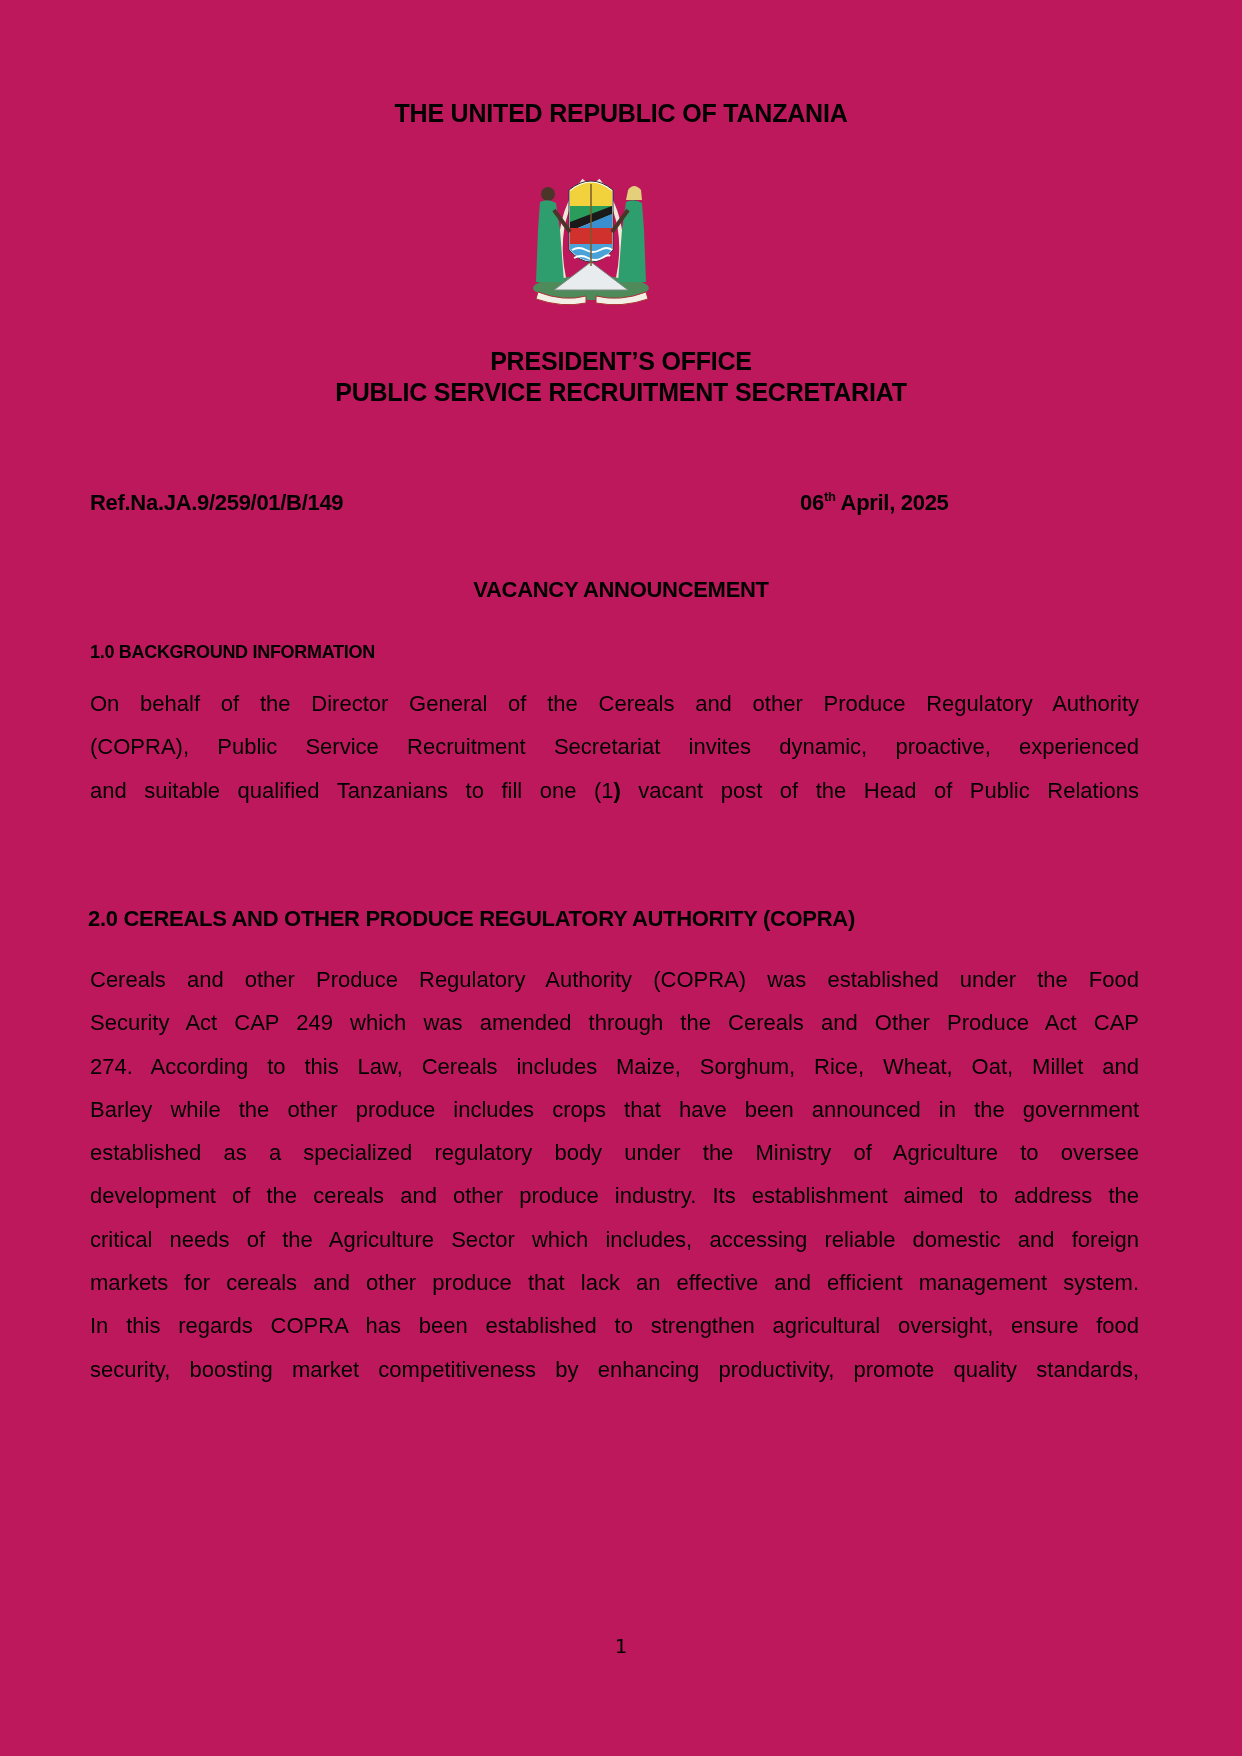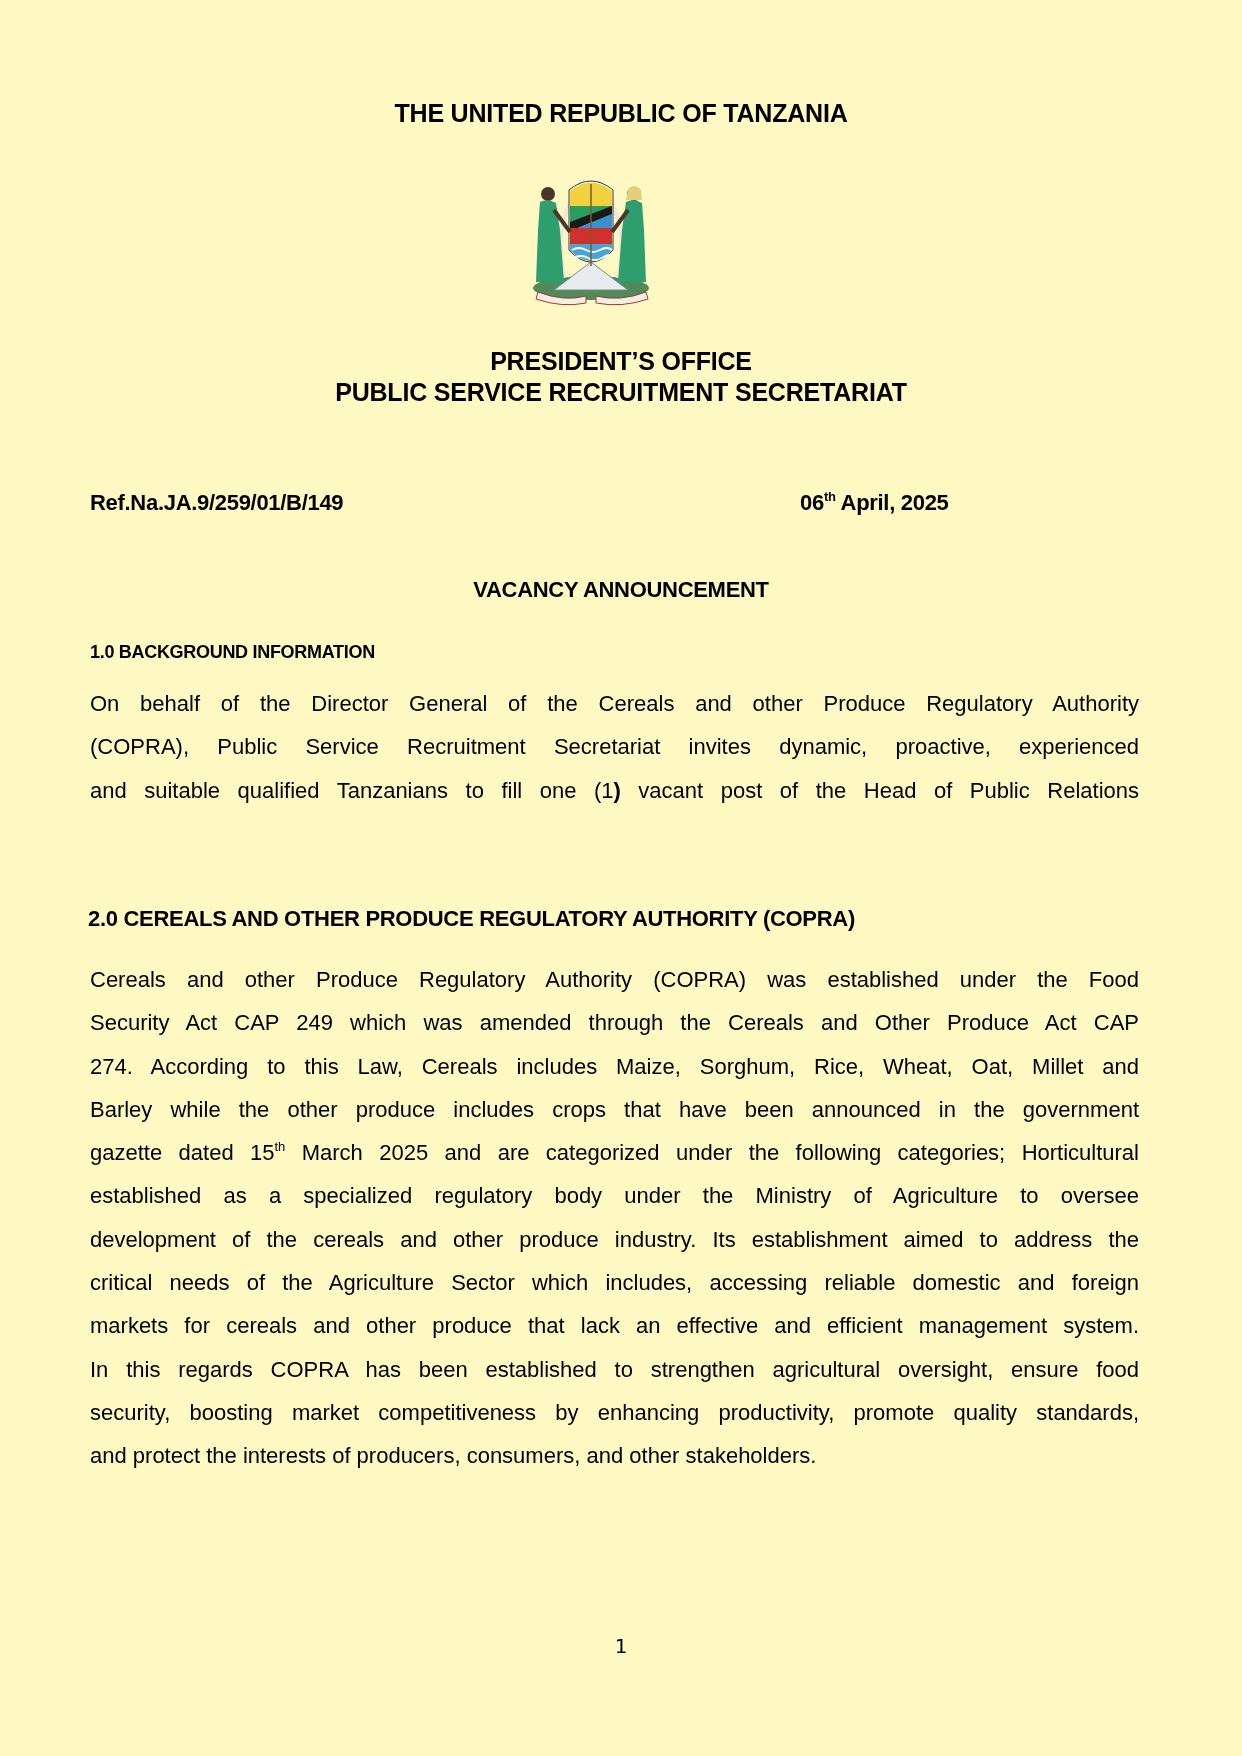--- a/index.html
+++ b/index.html
@@ -1,18 +1,18 @@
 <!DOCTYPE html>
 <html><head>
 <meta charset="utf-8">
 <style>
   html, body { margin: 0; padding: 0; background: #ffffff; }
   body { width: 1242px; height: 1756px; position: relative; overflow: hidden;
          font-family: "Liberation Sans", sans-serif; color: #000; }
-  .page { position: absolute; left: 0; top: 0; width: 1242px; height: 1756px; background: #fef9c3; }
+  .page { position: absolute; left: 0; top: 0; width: 1242px; height: 1756px; background: #be185d; }
   .abs { position: absolute; }
   .center { left: 0; width: 1242px; text-align: center; }
   .h-title { top: 99px; font-size: 25px; font-weight: bold; letter-spacing: -0.2px; }
   .emblem { left: 524px; top: 170px; width: 134px; height: 136px; }
   .h-office { top: 346px; font-size: 25px; font-weight: bold; line-height: 31px; letter-spacing: -0.2px; }
   .ref { left: 90px; top: 490px; font-size: 22px; font-weight: bold; letter-spacing: -0.3px; }
   .date { left: 800px; top: 490px; font-size: 22px; font-weight: bold; letter-spacing: -0.3px; }
   .date sup { font-size: 13px; vertical-align: 9px; line-height: 0; }
   .vacancy { top: 577px; font-size: 22px; font-weight: bold; letter-spacing: -0.3px; }
   .sec1 { left: 90px; top: 642px; font-size: 18px; font-weight: bold; letter-spacing: -0.3px; }
@@ -85,24 +85,22 @@
     <span class="ln j"><span>and suitable qualified Tanzanians to fill one (1</span><span class="bold">)</span><span> vacant post of the Head of Public Relations</span></span>
   </div>
 
   <div class="abs sec2">2.0 CEREALS AND OTHER PRODUCE REGULATORY AUTHORITY (COPRA)</div>
 
   <div class="abs para p2">
     <span class="ln j">Cereals and other Produce Regulatory Authority (COPRA) was established under the Food</span>
     <span class="ln j">Security Act CAP 249 which was amended through the Cereals and Other Produce Act CAP</span>
     <span class="ln j">274. According to this Law, Cereals includes Maize, Sorghum, Rice, Wheat, Oat, Millet and</span>
     <span class="ln j">Barley while the other produce includes crops that have been announced in the government</span>
-    <span class="ln j"><span>gazette dated 15</span><sup>th</sup><span> March 2025 and are categorized under the following categories; Horticultural</span></span>
     <span class="ln j">established as a specialized regulatory body under the Ministry of Agriculture to oversee</span>
     <span class="ln j">development of the cereals and other produce industry. Its establishment aimed to address the</span>
     <span class="ln j">critical needs of the Agriculture Sector which includes, accessing reliable domestic and foreign</span>
     <span class="ln j">markets for cereals and other produce that lack an effective and efficient management system.</span>
     <span class="ln j">In this regards COPRA has been established to strengthen agricultural oversight, ensure food</span>
     <span class="ln j">security, boosting market competitiveness by enhancing productivity, promote quality standards,</span>
-    <span class="ln">and protect the interests of producers, consumers, and other stakeholders.</span>
   </div>
 
   <div class="abs center pagenum">1</div>
 </div>
 
 </body></html>

